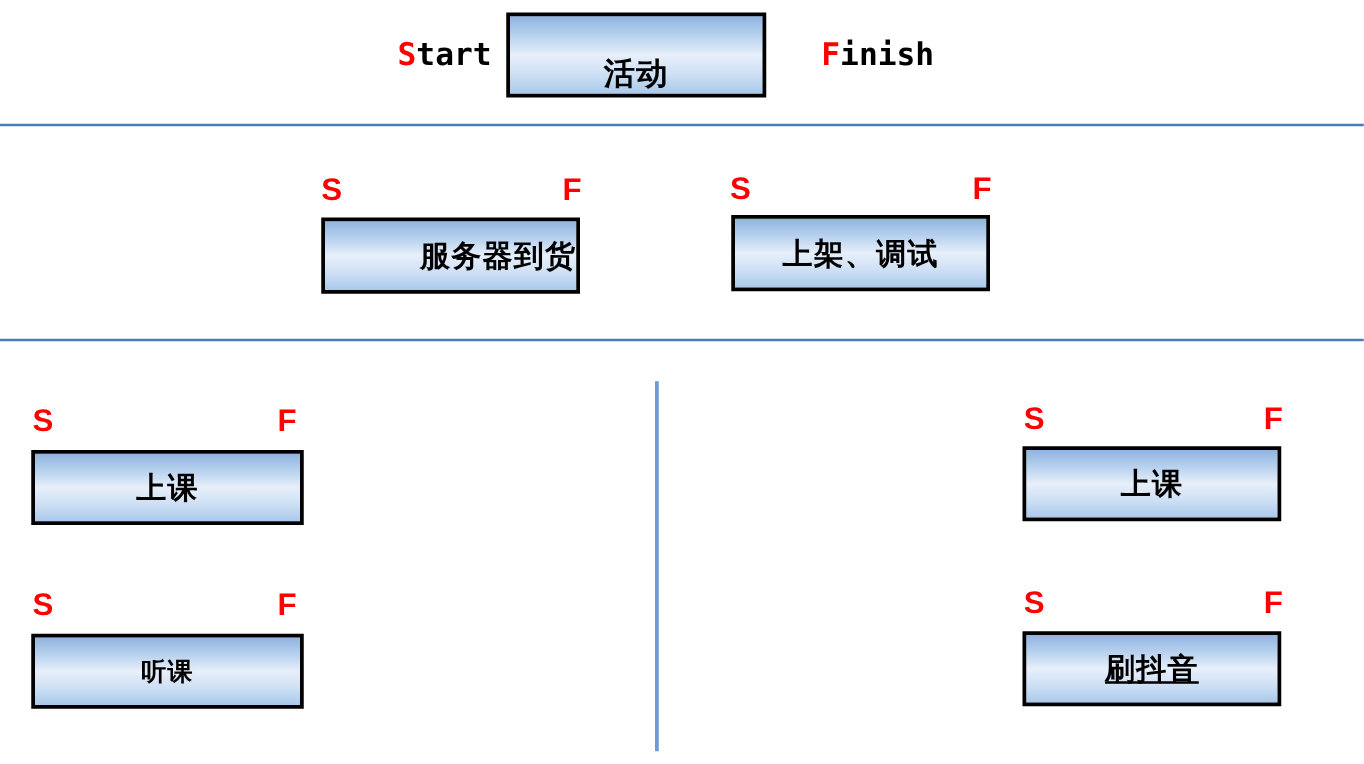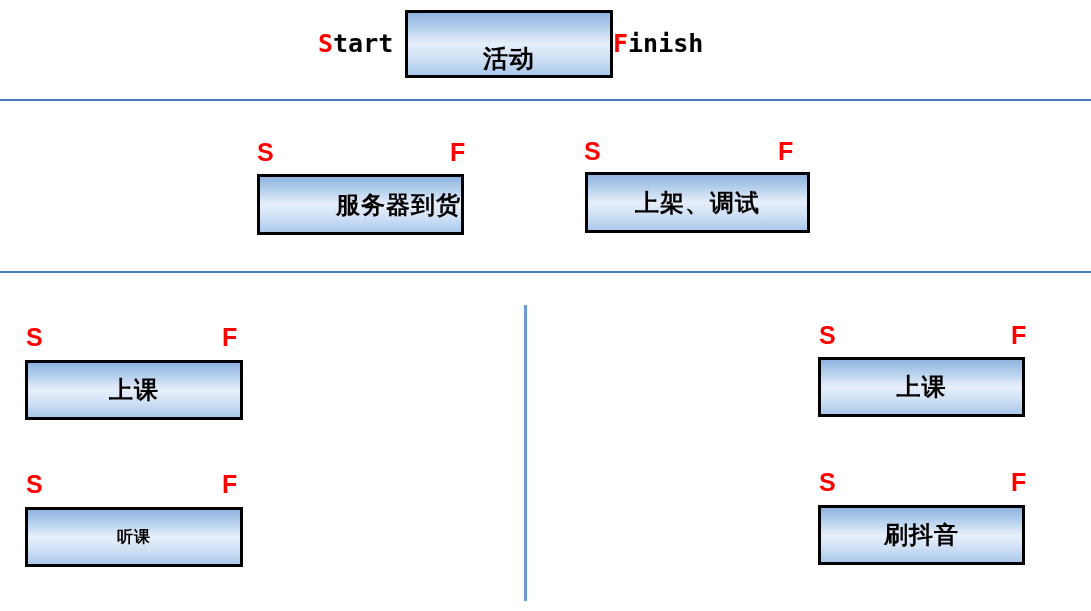--- a/index.html
+++ b/index.html
@@ -76,42 +76,42 @@
     line-height: 1;
     color: #000000;
     white-space: nowrap;
   }
   .row1-word .hot {
     color: #ff0000;
   }
 
   .box-main   { left: 405px; top: 10px;  width: 208px; height: 68px; font-size: 25px; align-items: flex-end; }
   .box-r2a    { left: 257px; top: 174px; width: 207px; height: 61px; font-size: 24px; justify-content: flex-end; }
-  .box-r2b    { left: 585px; top: 172px; width: 225px; height: 61px; font-size: 24px; }
+  .box-r2b    { left: 585px; top: 172px; width: 207px; height: 61px; font-size: 24px; }
   .box-l1     { left: 25px;  top: 360px; width: 218px; height: 60px; font-size: 24px; }
-  .box-l2     { left: 25px;  top: 507px; width: 218px; height: 60px; font-size: 16px; }
+  .box-l2     { left: 25px;  top: 507px; width: 218px; height: 60px; font-size: 20px; }
   .box-r1     { left: 818px; top: 357px; width: 207px; height: 60px; font-size: 24px; }
-  .box-r2     { left: 818px; top: 505px; width: 207px; height: 60px; font-size: 24px; }
+  .box-r2     { left: 818px; top: 505px; width: 207px; height: 60px; font-size: 24px; text-decoration: underline; }
 </style>
 </head>
 <body>
 
 <div id="slide">
 
   <div>
 
     <div class="row1-word" style="left:318px; top:31px;">
       <span class="hot">S</span><span>tart</span>
     </div>
 
     <div class="act-box box-main">
       <span>活动</span>
     </div>
 
-    <div class="row1-word" style="left:613px; top:31px;">
+    <div class="row1-word" style="left:613px; top:31px;padding-left:44px;">
       <span class="hot">F</span><span>inish</span>
     </div>
 
   </div>
 
   <div class="hrule" style="top:99px;"></div>
 
   <div>
 
     <span class="marker" style="left:257px; top:140px;">S</span>

